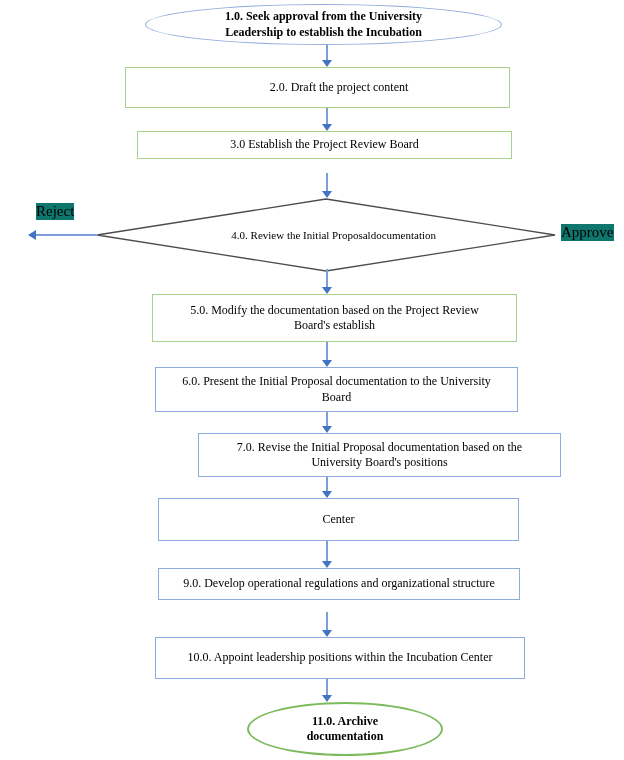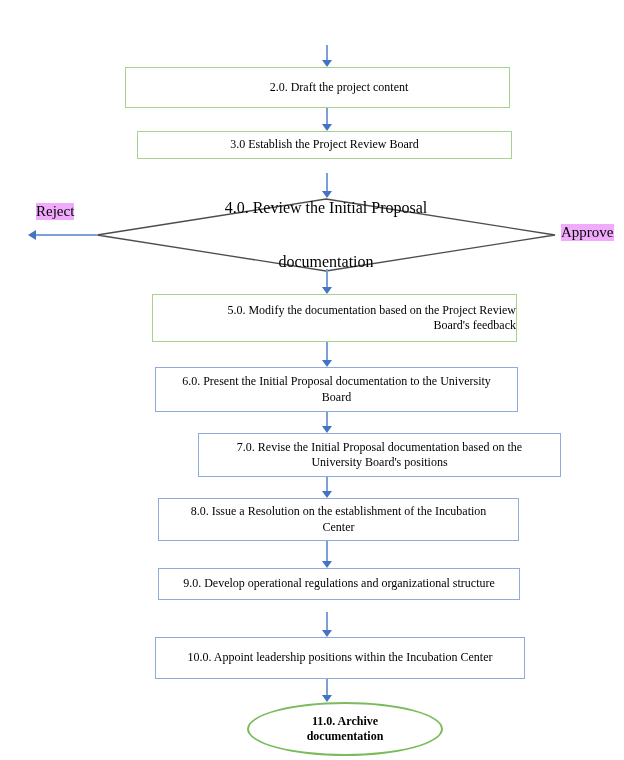--- a/index.html
+++ b/index.html
@@ -10,57 +10,61 @@
   .node{
     position:absolute;display:flex;flex-direction:column;justify-content:center;
     align-items:center;text-align:center;font-size:12px;line-height:1.28;
     box-sizing:border-box;background:#fff;
   }
   .ln{display:block;white-space:nowrap;}
   .terminator{border-radius:50%;font-weight:bold;}
   .n0{left:145px;top:4px;width:357px;height:41px;border:1.6px solid #8FAADC;}
   .n1{left:125px;top:67px;width:385px;height:41px;border:1.4px solid #A9D18E;padding-left:43px;}
   .n2{left:137px;top:131px;width:375px;height:28px;border:1.4px solid #A9D18E;}
-  .n4{left:152px;top:294px;width:365px;height:48px;border:1.4px solid #A9D18E;align-items:flex-end;}
+  .n4{left:152px;top:294px;width:365px;height:48px;border:1.4px solid #A9D18E;}
   .n5{left:155px;top:367px;width:363px;height:45px;border:1.4px solid #8FAADC;}
   .n6{left:155px;top:433px;width:363px;height:44px;border:1.4px solid #8FAADC;margin-left:43px;}
   .n7{left:158px;top:498px;width:361px;height:43px;border:1.4px solid #8FAADC;}
   .n8{left:158px;top:568px;width:362px;height:32px;border:1.4px solid #8FAADC;}
   .n9{left:155px;top:637px;width:370px;height:42px;border:1.4px solid #8FAADC;}
   .n10{left:247px;top:702px;width:196px;height:54px;border:2px solid #7CBB5C;}
   
   .diamond-svg{position:absolute;left:95px;top:198px;width:462px;height:74px;}
   .diamond-text{
     position:absolute;left:216px;top:198px;width:220px;height:74px;background:transparent;
-    display:flex;flex-direction:column;justify-content:space-between;align-items:center;
-    text-align:center;font-size:16px;line-height:1.28;
+    display:flex;flex-direction:row;justify-content:flex-end;align-items:center;
+    text-align:center;font-size:11px;line-height:1.28;
   }
   
   .arr{position:absolute;left:322px;width:10px;}
   .arr .shaft{position:absolute;left:4px;top:0;width:1.7px;height:calc(100% - 7px);background:#7D9FD8;}
   .arr .head{position:absolute;left:0;bottom:0;width:0;height:0;
     border-left:5px solid transparent;border-right:5px solid transparent;border-top:7px solid #4472C4;}
   .a1{top:45px;height:22px;}  .a2{top:108px;height:23px;} .a3{top:173px;height:25px;}
   .a4{top:269px;height:25px;} .a5{top:342px;height:25px;} .a6{top:412px;height:21px;}
   .a7{top:477px;height:21px;} .a8{top:541px;height:27px;} .a9{top:612px;height:25px;}
   .a10{top:679px;height:23px;}
   
   .arr-left{position:absolute;left:28px;top:229px;width:70px;height:12px;}
   .arr-left .shaft{position:absolute;left:7px;top:5px;right:0;height:1.7px;background:#7D9FD8;}
   .arr-left .head{position:absolute;left:0;top:1px;width:0;height:0;
     border-top:5px solid transparent;border-bottom:5px solid transparent;border-right:8px solid #4472C4;}
-  .branch-label{position:absolute;font-size:15px;line-height:1.1;background:#f0abfc;}
+  .branch-label{position:absolute;font-size:15px;line-height:1.1;background:#0f766e;}
   .lbl-reject{left:36px;top:203px;}
   .lbl-approve{left:561px;top:224px;}
 </style>
 </head>
 <body>
 
 <div id="canvas">
 
+  <div class="node terminator n0">
+    <span class="ln">1.0. Seek approval from the University</span>
+    <span class="ln">Leadership to establish the Incubation</span>
+  </div>
 
   <div class="arr a1">
       <span class="shaft"></span>
       <span class="head"></span>
     </div>
 
   <div class="node n1">
     <span class="ln">2.0. Draft the project content</span>
   </div>
 
@@ -94,21 +98,21 @@
 
   <div class="branch-label lbl-approve">Approve</div>
 
   <div class="arr a4">
       <span class="shaft"></span>
       <span class="head"></span>
     </div>
 
   <div class="node n4">
     <span class="ln">5.0. Modify the documentation based on the Project Review</span>
-    <span class="ln">Board's feedback</span>
+    <span class="ln">Board's establish</span>
   </div>
 
   <div class="arr a5">
       <span class="shaft"></span>
       <span class="head"></span>
     </div>
 
   <div class="node n5">
     <span class="ln">6.0. Present the Initial Proposal documentation to the University</span>
     <span class="ln">Board</span>
@@ -123,21 +127,20 @@
     <span class="ln">7.0. Revise the Initial Proposal documentation based on the</span>
     <span class="ln">University Board's positions</span>
   </div>
 
   <div class="arr a7">
       <span class="shaft"></span>
       <span class="head"></span>
     </div>
 
   <div class="node n7">
-    <span class="ln">8.0. Issue a Resolution on the establishment of the Incubation</span>
     <span class="ln">Center</span>
   </div>
 
   <div class="arr a8">
       <span class="shaft"></span>
       <span class="head"></span>
     </div>
 
   <div class="node n8">
     <span class="ln">9.0. Develop operational regulations and organizational structure</span>

